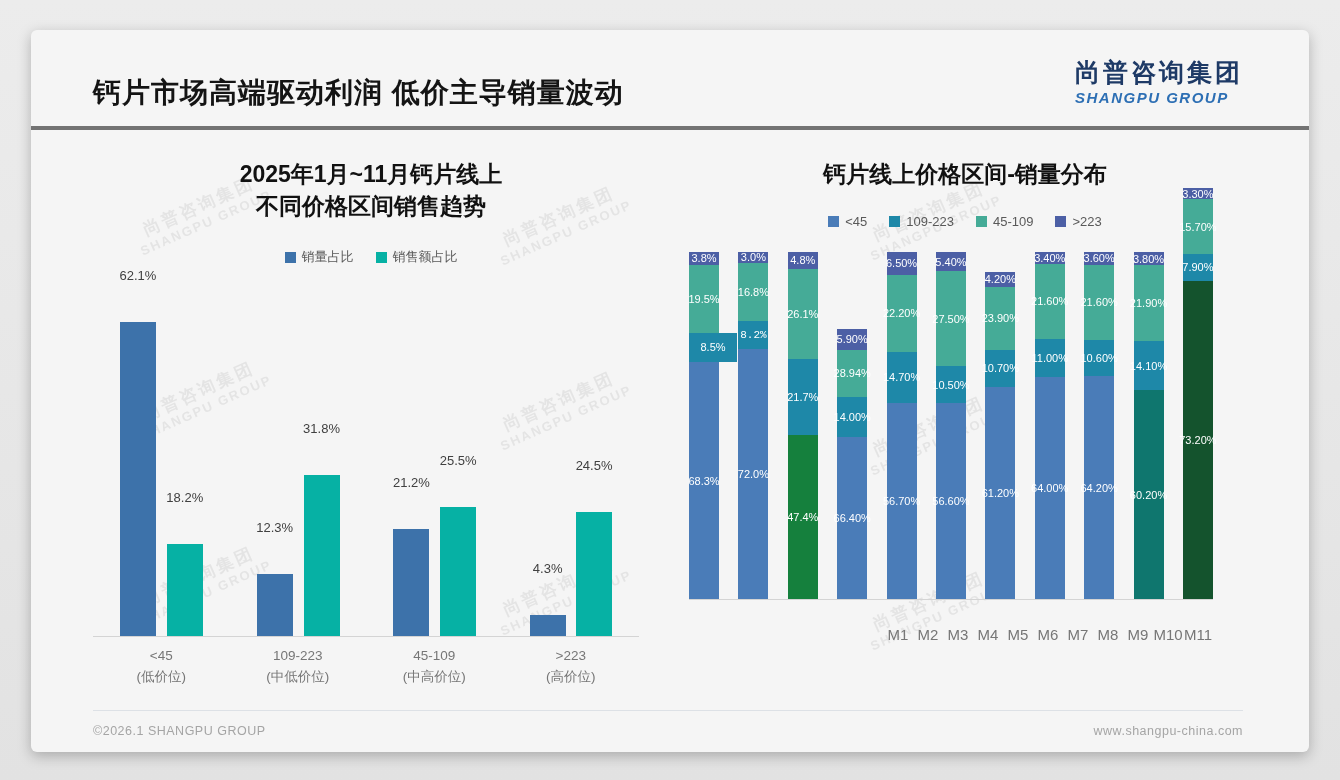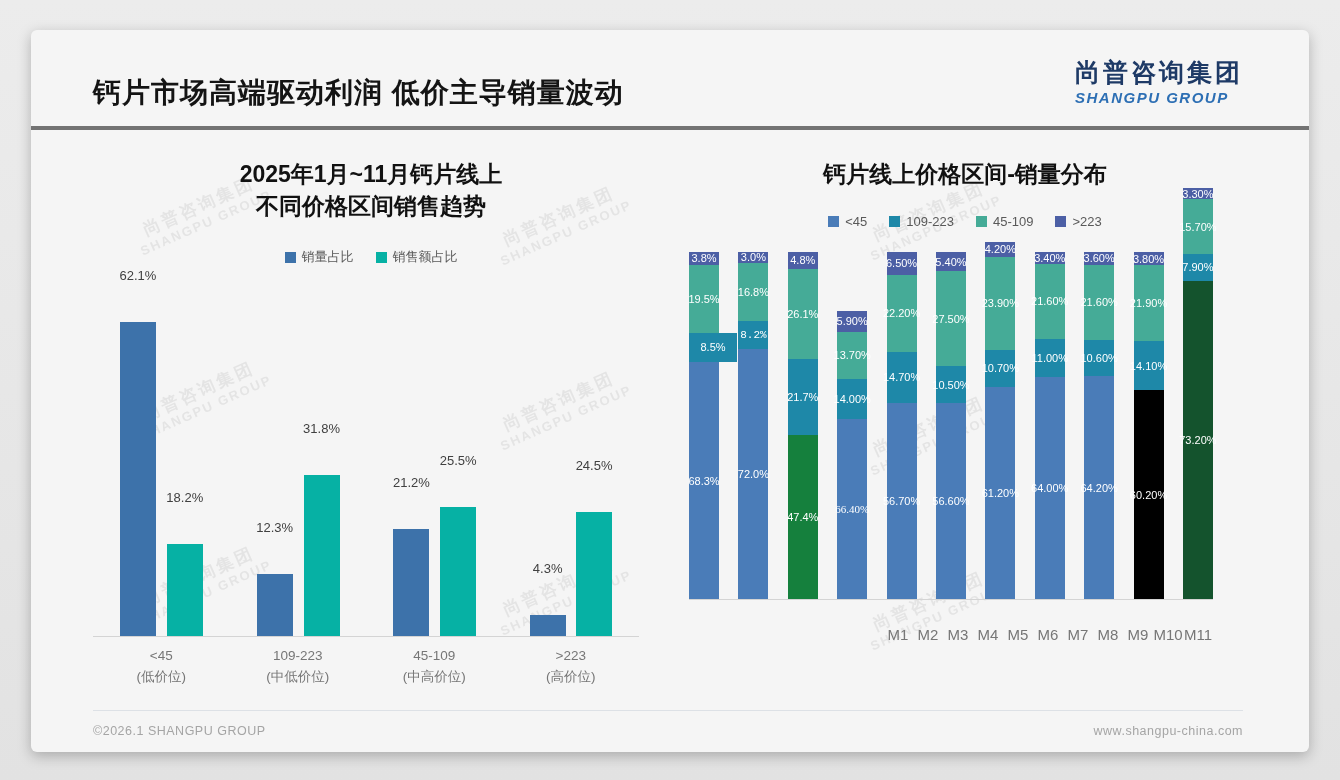--- a/index.html
+++ b/index.html
@@ -229,26 +229,26 @@
             </div>
             <div class="seg" style="background: #15803d; height: 164.5px;">
               <span class="seg-label">47.4%</span>
             </div>
           </div>
           <div class="stack-col">
             <div class="seg" style="background: rgb(76, 95, 165); height: 20.5px;">
               <span class="seg-label">5.90%</span>
             </div>
             <div class="seg" style="background: rgb(69, 171, 151); height: 47.5px;">
-              <span class="seg-label">13.70%</span>
+              <span class="seg-label">28.94%</span>
             </div>
             <div class="seg" style="background: rgb(30, 136, 168); height: 40px;">
               <span class="seg-label">14.00%</span>
             </div>
-            <div class="seg" style="background: rgb(74, 124, 184); height: 180px; font-family: Liberation Serif, serif;">
+            <div class="seg" style="background: rgb(74, 124, 184); height: 162px;">
               <span class="seg-label">66.40%</span>
             </div>
           </div>
           <div class="stack-col">
             <div class="seg" style="background: rgb(76, 95, 165); height: 22.6px;">
               <span class="seg-label">6.50%</span>
             </div>
             <div class="seg" style="background: rgb(69, 171, 151); height: 77px;">
               <span class="seg-label">22.20%</span>
             </div>
@@ -270,21 +270,21 @@
               <span class="seg-label">10.50%</span>
             </div>
             <div class="seg" style="background: rgb(74, 124, 184); height: 196.4px;">
               <span class="seg-label">56.60%</span>
             </div>
           </div>
           <div class="stack-col">
             <div class="seg" style="background: rgb(76, 95, 165); height: 14.6px;">
               <span class="seg-label">4.20%</span>
             </div>
-            <div class="seg" style="background: rgb(69, 171, 151); height: 93px;">
+            <div class="seg" style="background: rgb(69, 171, 151); height: 63px;">
               <span class="seg-label">23.90%</span>
             </div>
             <div class="seg" style="background: rgb(30, 136, 168); height: 37.1px;">
               <span class="seg-label">10.70%</span>
             </div>
             <div class="seg" style="background: rgb(74, 124, 184); height: 212.4px;">
               <span class="seg-label">61.20%</span>
             </div>
           </div>
           <div class="stack-col">
@@ -318,21 +318,21 @@
           <div class="stack-col">
             <div class="seg" style="background: rgb(76, 95, 165); height: 13.2px;">
               <span class="seg-label">3.80%</span>
             </div>
             <div class="seg" style="background: rgb(69, 171, 151); height: 76px;">
               <span class="seg-label">21.90%</span>
             </div>
             <div class="seg" style="background: rgb(30, 136, 168); height: 48.9px;">
               <span class="seg-label">14.10%</span>
             </div>
-            <div class="seg" style="background: #000000; height: 208.9px;">
+            <div class="seg" style="background: #0f766e; height: 208.9px;">
               <span class="seg-label">60.20%</span>
             </div>
           </div>
           <div class="stack-col">
             <div class="seg" style="background: rgb(76, 95, 165); height: 11.5px;">
               <span class="seg-label">3.30%</span>
             </div>
             <div class="seg" style="background: rgb(69, 171, 151); height: 54.5px;">
               <span class="seg-label">15.70%</span>
             </div>

